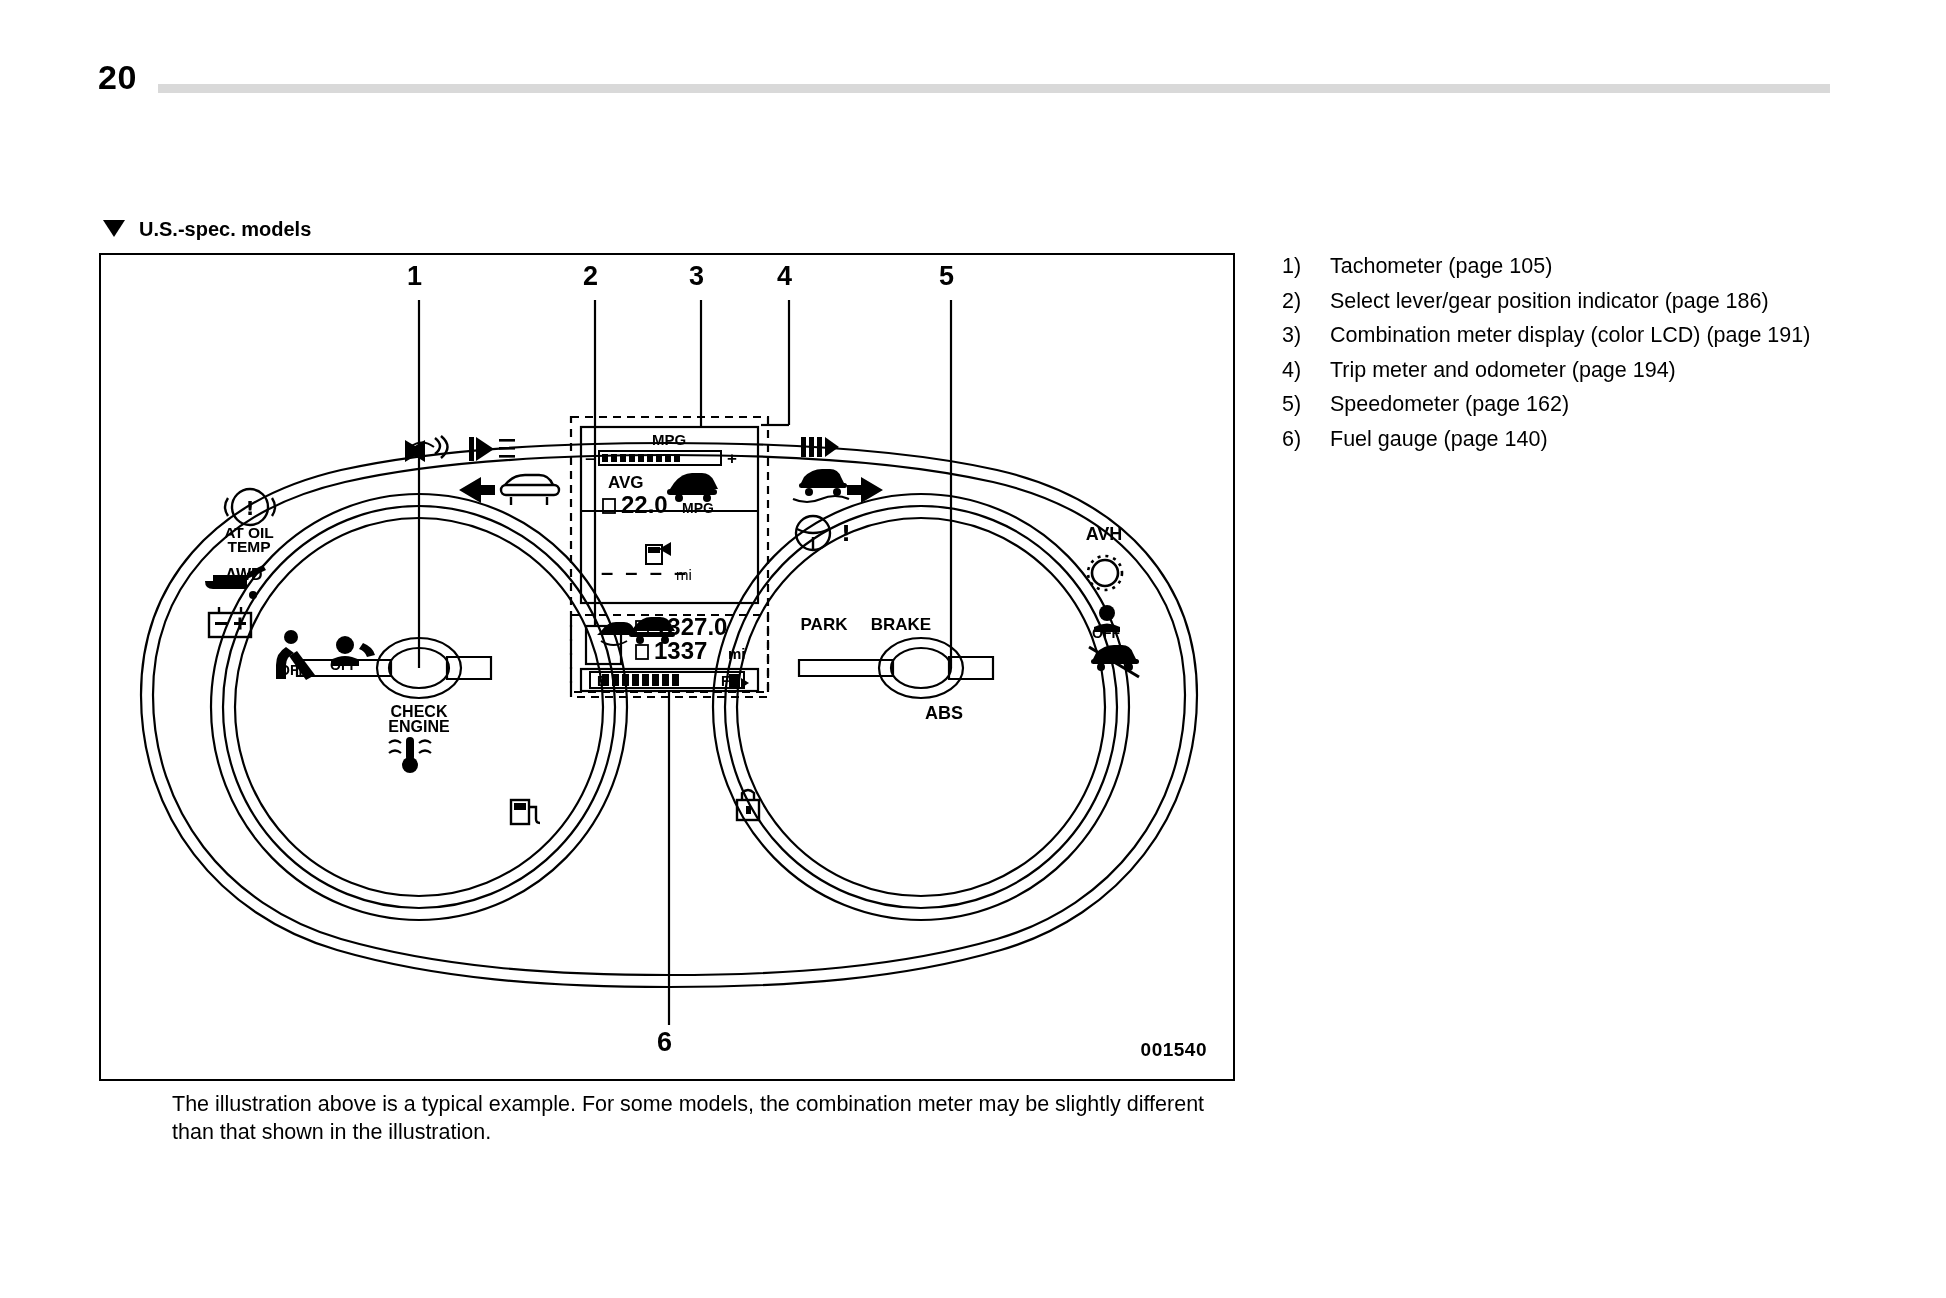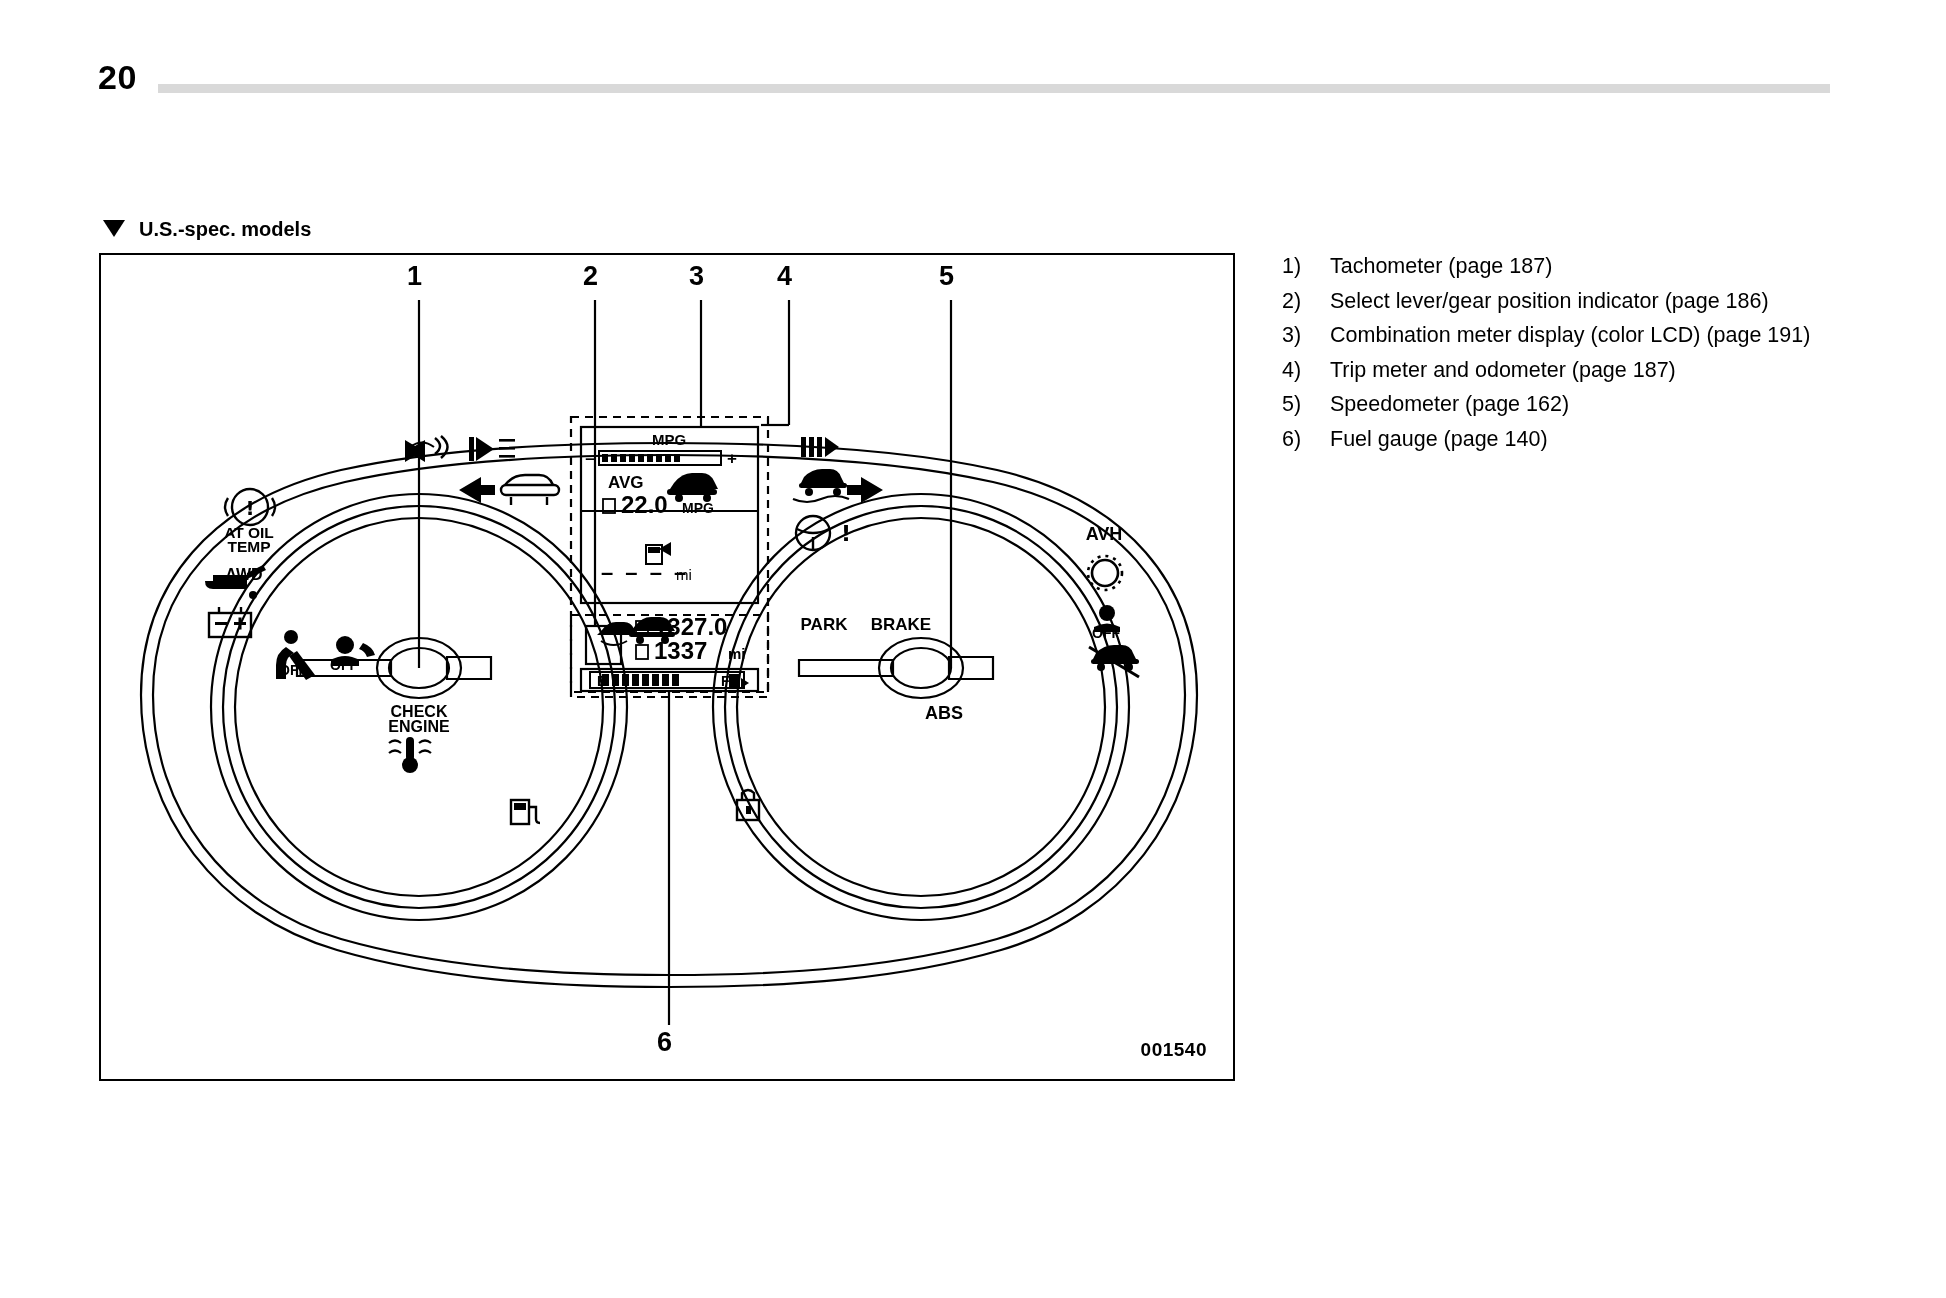--- a/index.html
+++ b/index.html
@@ -432,37 +432,38 @@
     <div class="callout" style="left:306px; top:6px;">1</div>
     <div class="callout" style="left:482px; top:6px;">2</div>
     <div class="callout" style="left:588px; top:6px;">3</div>
     <div class="callout" style="left:676px; top:6px;">4</div>
     <div class="callout" style="left:838px; top:6px;">5</div>
     <div class="callout" style="left:556px; top:772px;">6</div>
 
     <div class="fig-id">001540</div>
   </div>
 
+  <div class="caption">The illustration above is a typical example. For some models, the combination meter may be slightly different than that shown in the illustration.</div>
 
   <div class="legend">
     <div class="legend-row">
       <div class="legend-num">1)</div>
-      <div class="legend-text">Tachometer (page 187)</div>
+      <div class="legend-text">Tachometer (page 105)</div>
     </div>
     <div class="legend-row">
       <div class="legend-num">2)</div>
       <div class="legend-text">Select lever/gear position indicator (page 186)</div>
     </div>
     <div class="legend-row">
       <div class="legend-num">3)</div>
       <div class="legend-text">Combination meter display (color LCD) (page 191)</div>
     </div>
     <div class="legend-row">
       <div class="legend-num">4)</div>
-      <div class="legend-text">Trip meter and odometer (page 187)</div>
+      <div class="legend-text">Trip meter and odometer (page 194)</div>
     </div>
     <div class="legend-row">
       <div class="legend-num">5)</div>
       <div class="legend-text">Speedometer (page 162)</div>
     </div>
     <div class="legend-row">
       <div class="legend-num">6)</div>
       <div class="legend-text">Fuel gauge (page 140)</div>
     </div>
   </div>

